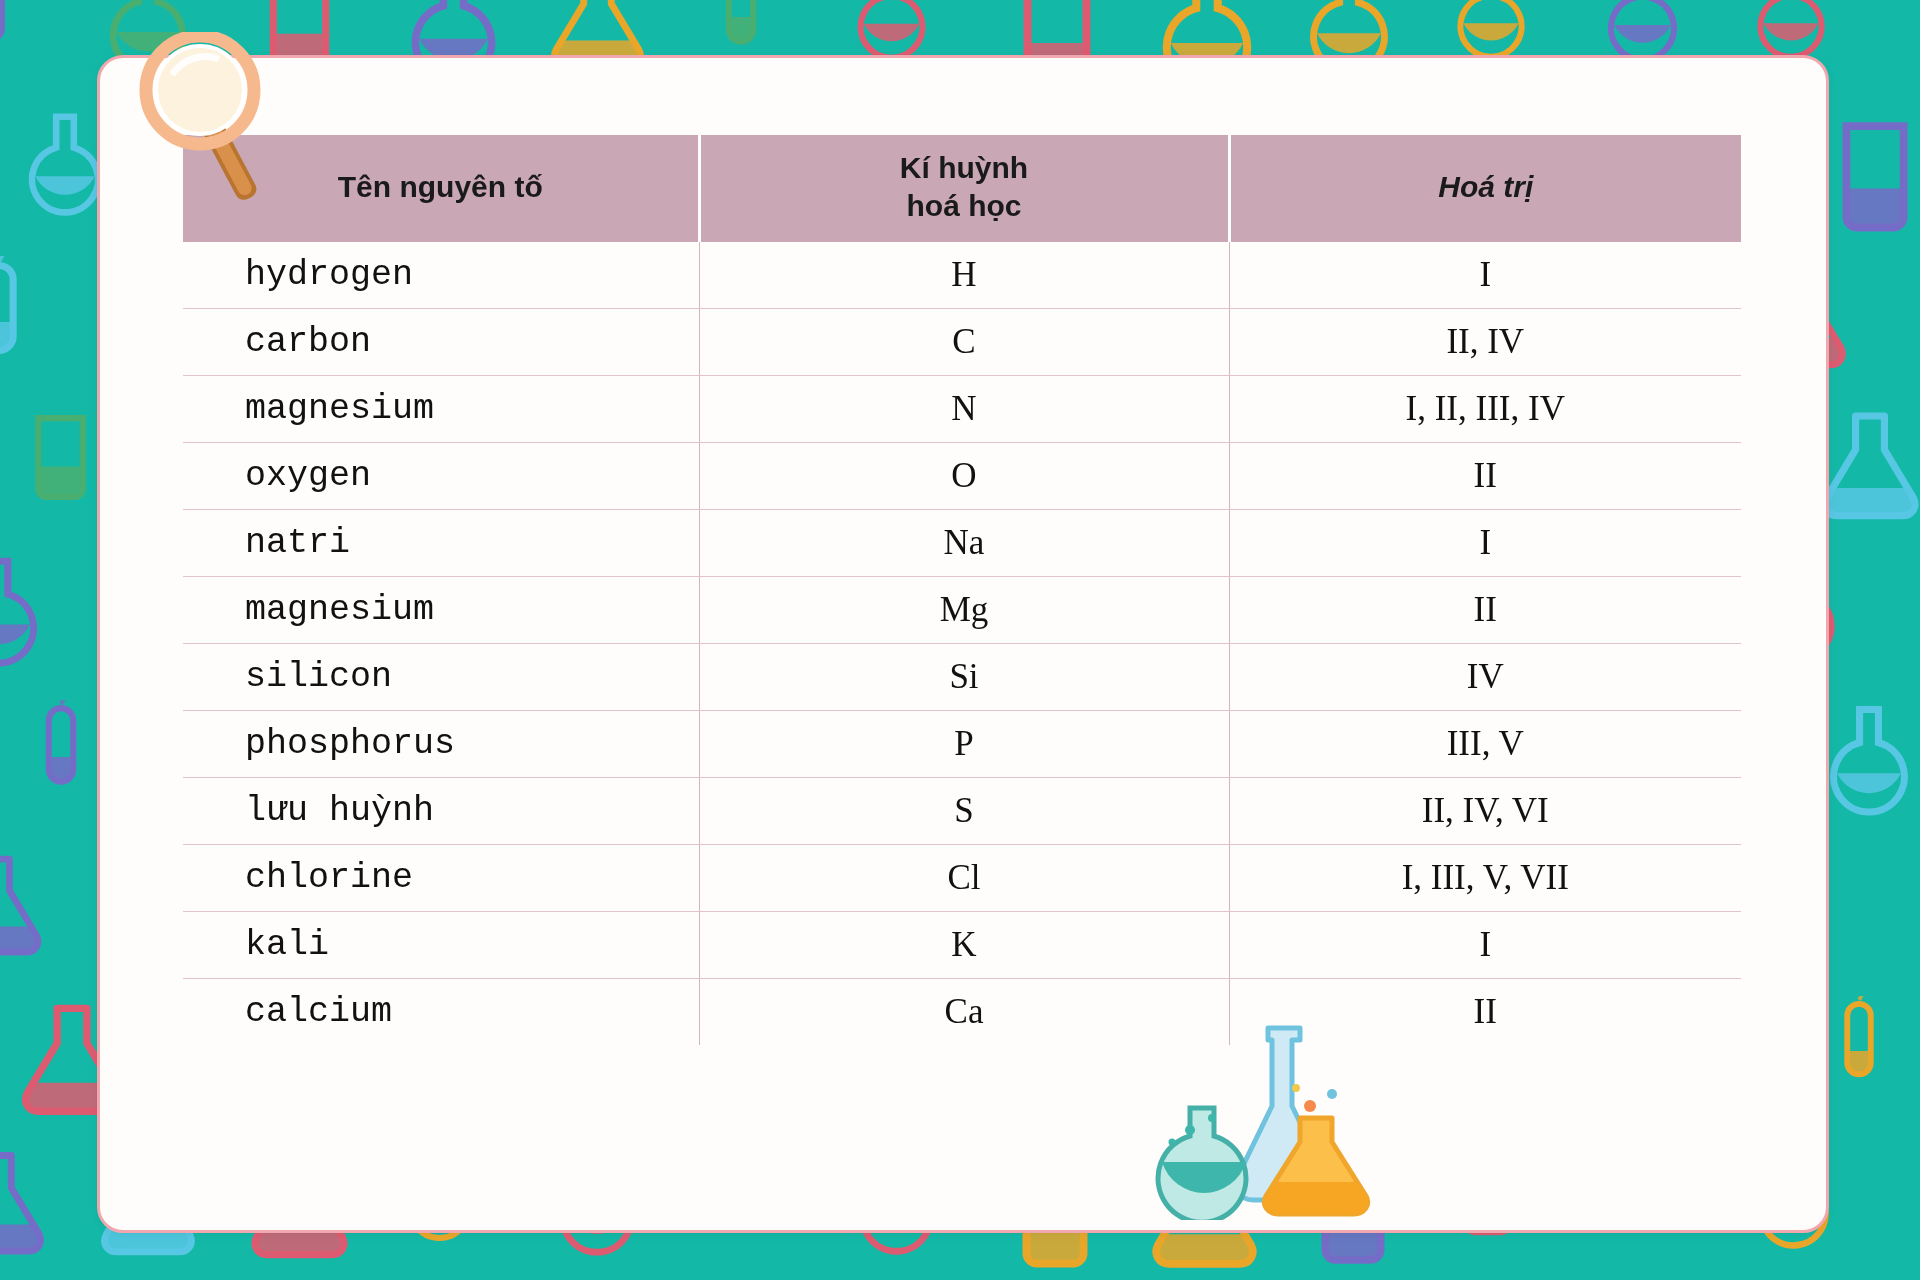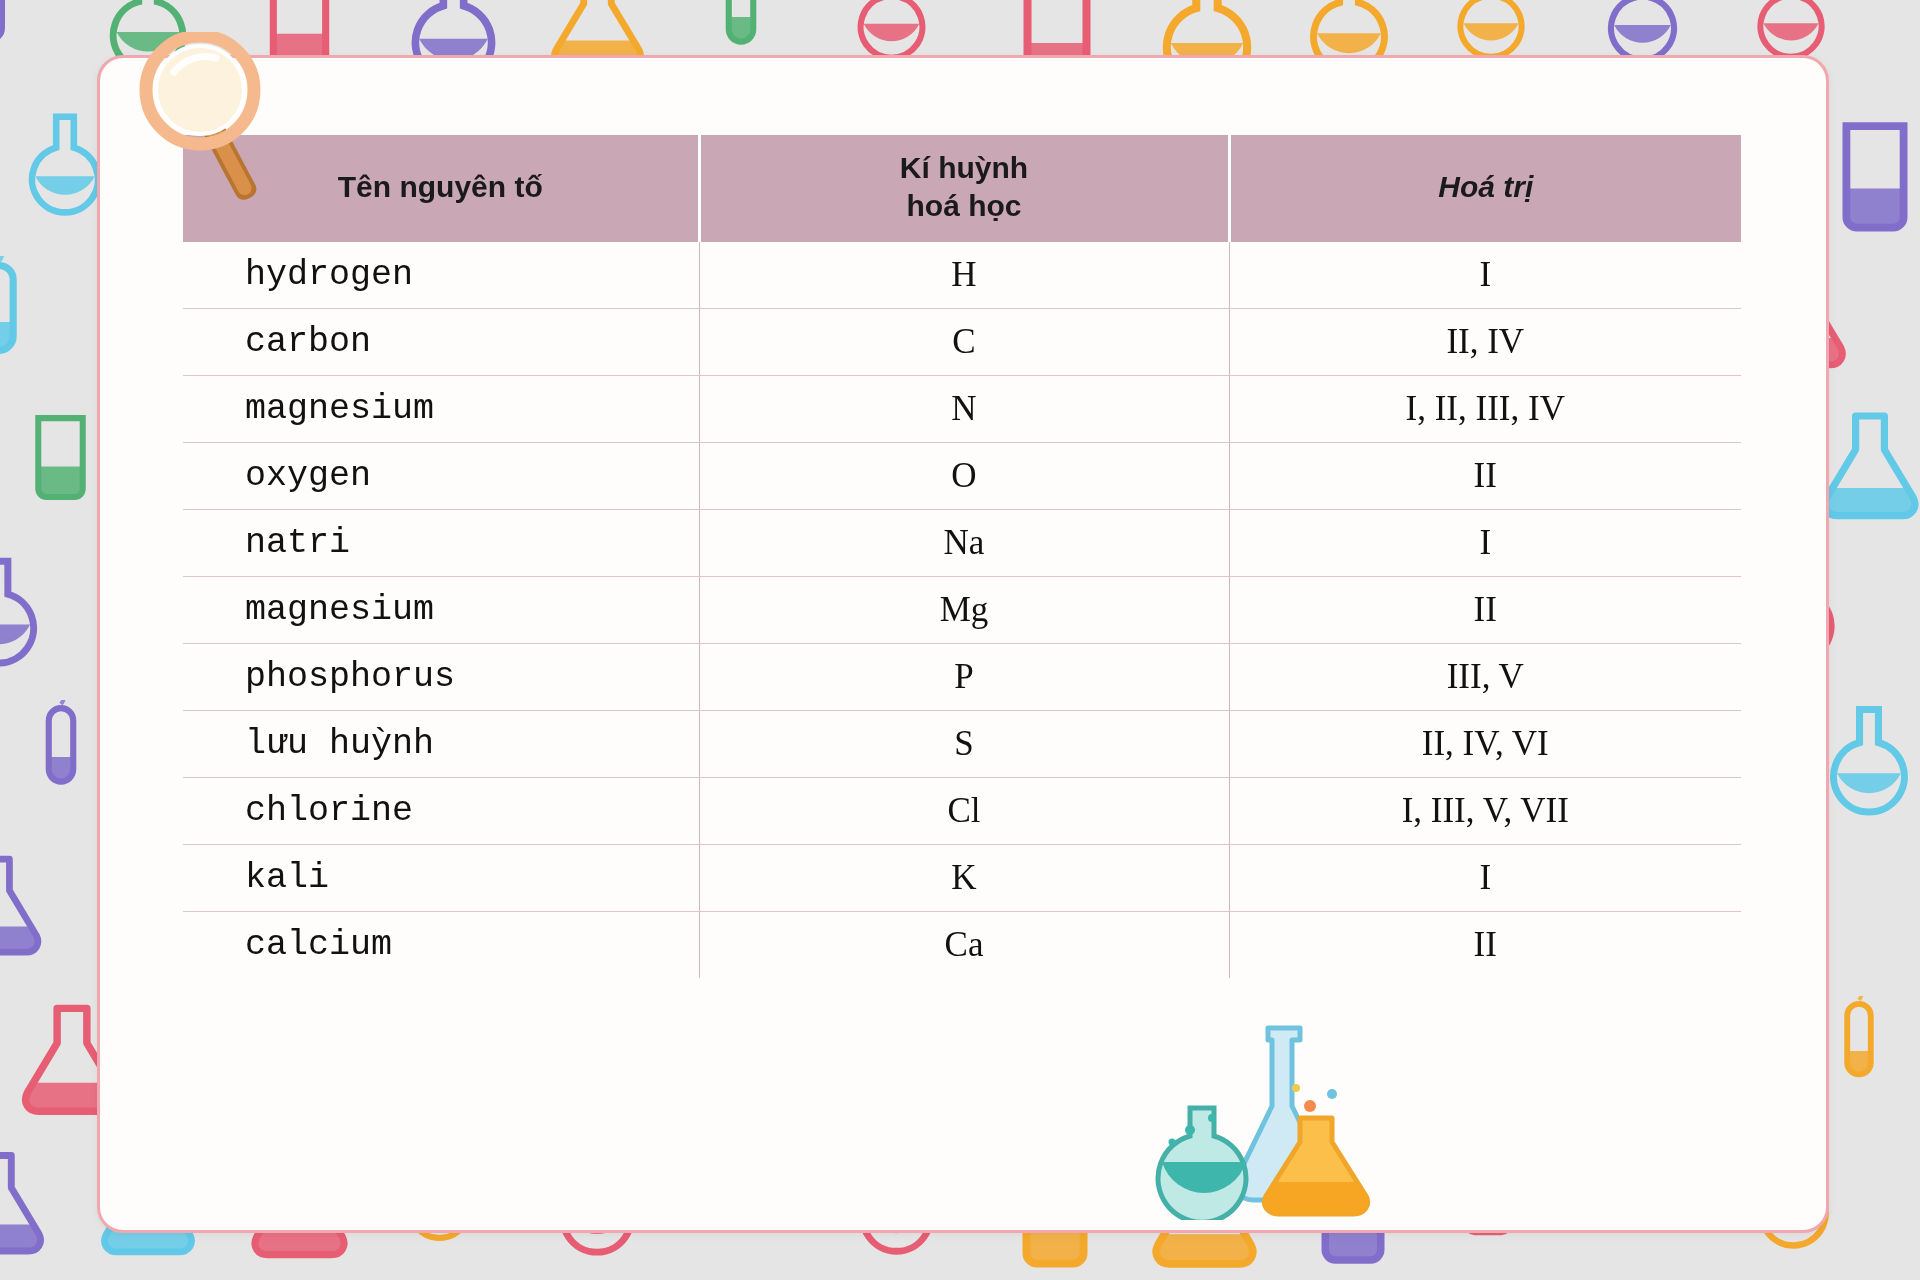--- a/index.html
+++ b/index.html
@@ -9,21 +9,21 @@
     height: 1280px;
     overflow: hidden;
     font-family: "Liberation Sans", sans-serif;
     background: #ffffff;
   }
 
   #stage {
     position: relative;
     width: 1920px;
     height: 1280px;
-    background: #e5e5e5;
+    background: #14b8a6;
     overflow: hidden;
   }
 
   
   #bg-pattern {
     position: absolute;
     inset: 0;
     overflow: hidden;
     z-index: 0;
   }
@@ -705,20 +705,25 @@
             <td class="name">natri</td>
             <td>Na</td>
             <td>I</td>
           </tr>
           <tr>
             <td class="name">magnesium</td>
             <td>Mg</td>
             <td>II</td>
           </tr>
           <tr>
+            <td class="name">silicon</td>
+            <td>Si</td>
+            <td>IV</td>
+          </tr>
+          <tr>
             <td class="name">phosphorus</td>
             <td>P</td>
             <td>III, V</td>
           </tr>
           <tr>
             <td class="name">lưu huỳnh</td>
             <td>S</td>
             <td>II, IV, VI</td>
           </tr>
           <tr>

